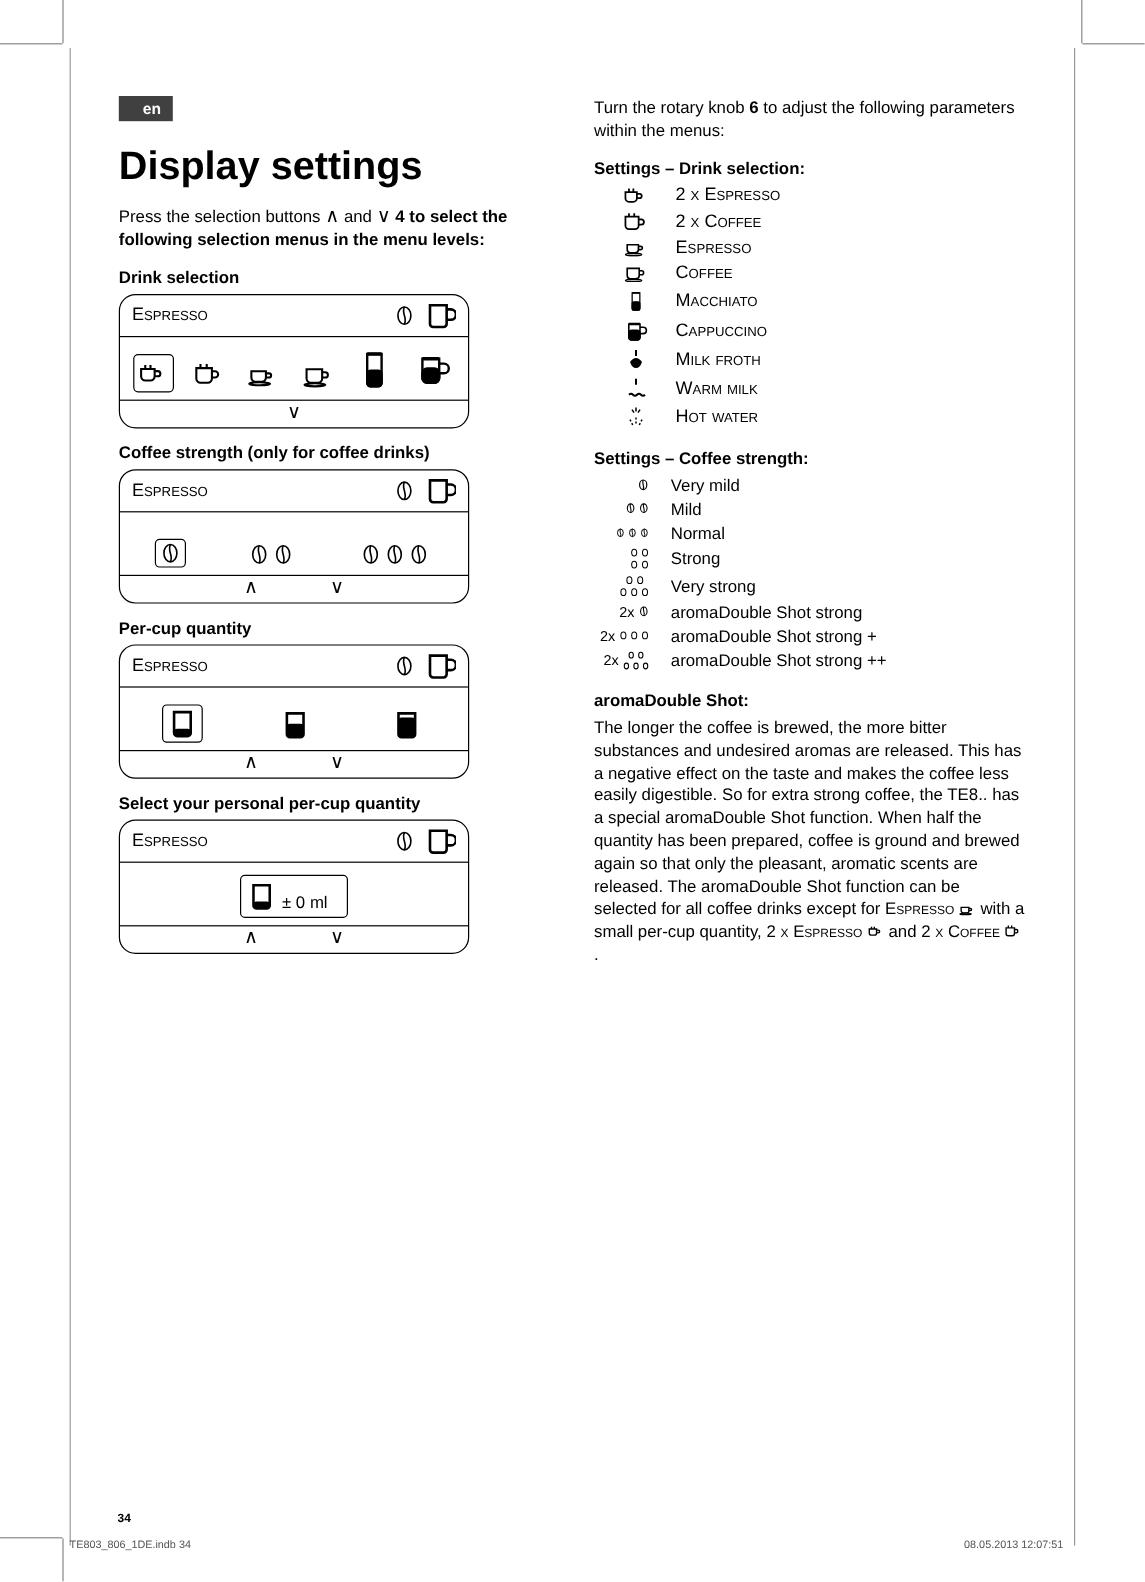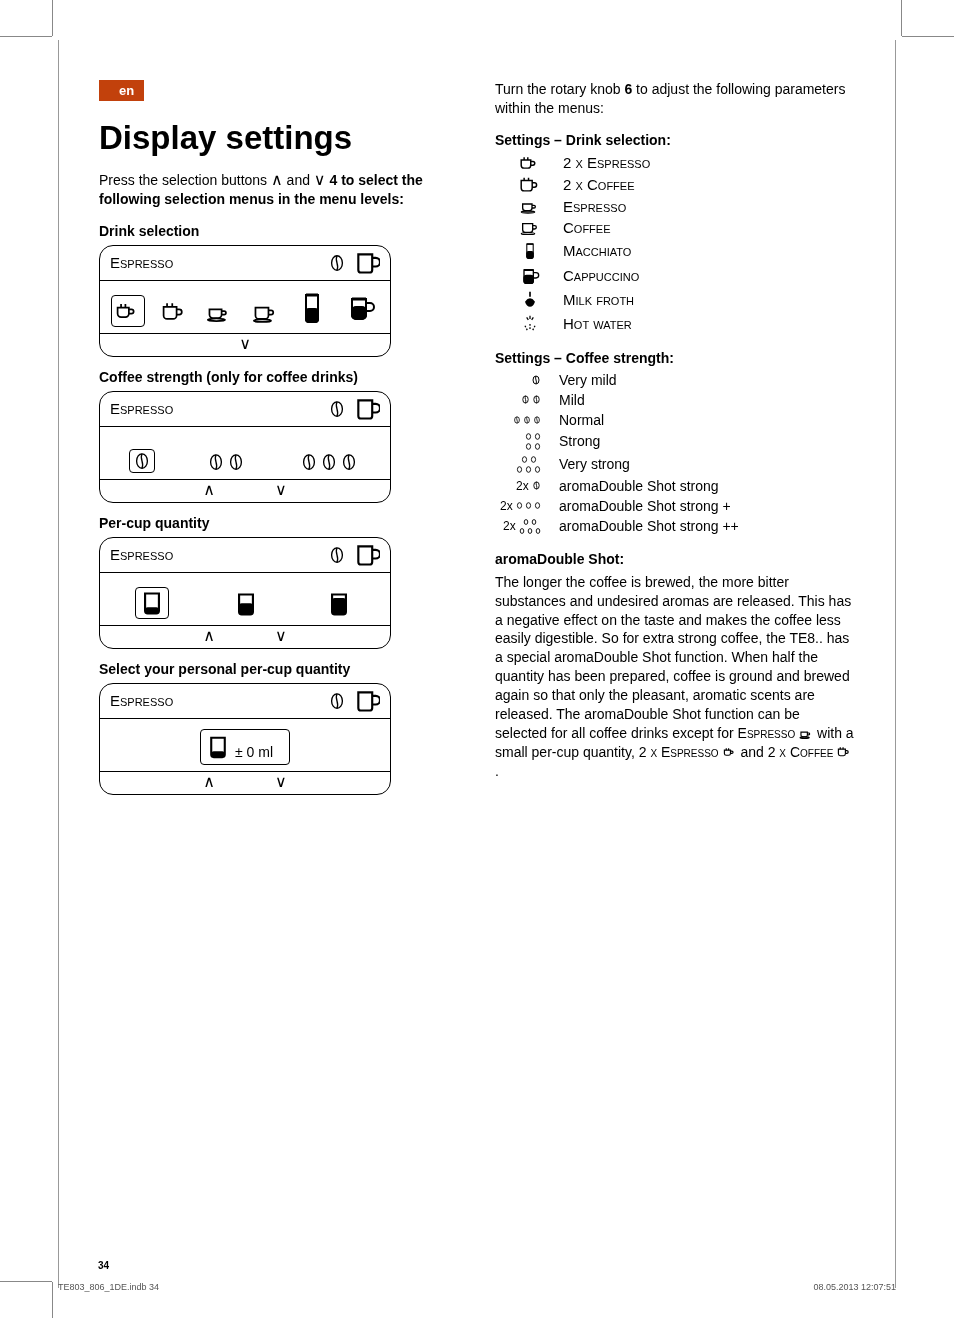--- a/index.html
+++ b/index.html
@@ -29,21 +29,21 @@
   .crop-bl { position:absolute; bottom:36px; left:0; width:52px; height:1px; background:#888;}
   .crop-bl2{ position:absolute; bottom:0; left:52px; width:1px; height:36px; background:#888;}
   .content {
     padding: 40px 40px 10px 40px;
     display: flex;
     gap: 36px;
   }
   .col { flex: 1; }
   .lang-tag {
     display: inline-block;
-    background: #c2410c;
+    background: #404040;
     color: #fff;
     font-weight: bold;
     font-size: 13px;
     padding: 3px 10px 3px 20px;
     margin-bottom: 18px;
   }
   h1 {
     font-size: 33px;
     font-weight: bold;
     margin: 0 0 14px 0;
@@ -99,21 +99,21 @@
     position: absolute;
     bottom: 47px;
     left: 98px;
     font-weight: bold;
     font-size: 10px;
   }
   .print-line {
     position: absolute;
     bottom: 26px;
     left: 58px;
-    right: 58px;
+    right: 68px;
     display: flex;
     justify-content: space-between;
     font-size: 9px;
     color: #555;
   }
   .bean-group { display:flex; gap:2px; align-items:center;}
   .bean-stack { display:flex; flex-direction:column; gap:1px; align-items:center;}
   .ml-box { border:1.5px solid #000; border-radius:4px; padding:4px 16px 4px 6px; display:flex; align-items:flex-end; gap:6px; font-size:14px;}
   .topicons { display:flex; gap:8px; align-items:center;}
 </style>
@@ -426,20 +426,29 @@
             <span class="small-sc">Cappuccino</span>
           </div>
         <div class="list-row">
             <span class="ic">
               <svg width="18" height="20" viewBox="0 0 20 24">
                 <path d="M10 2 v6" stroke="#000" stroke-width="2"></path>
                 <path d="M4 14 q6 -8 12 0 q-2 6 -6 6 q-4 0 -6 -6 z" fill="#000"></path>
               </svg>
             </span>
             <span class="small-sc">Milk froth</span>
+          </div>
+        <div class="list-row">
+            <span class="ic">
+              <svg width="18" height="20" viewBox="0 0 20 24">
+                <path d="M10 2 v6" stroke="#000" stroke-width="2"></path>
+                <path d="M3 18 q2 -2 4 0 t4 0 t4 0 t4 0" fill="none" stroke="#000" stroke-width="2"></path>
+              </svg>
+            </span>
+            <span class="small-sc">Warm milk</span>
           </div>
         <div class="list-row">
             <span class="ic">
               <svg width="18" height="20" viewBox="0 0 20 24">
                 <path d="M10 2 v4 M6 4 l2 3 M14 4 l-2 3" stroke="#000" stroke-width="1.5"></path>
                 <path d="M4 14 l3 6 M10 12 l0 8 M16 14 l-3 6" stroke="#000" stroke-width="1.5" stroke-dasharray="2 2"></path>
               </svg>
             </span>
             <span class="small-sc">Hot water</span>
           </div>

